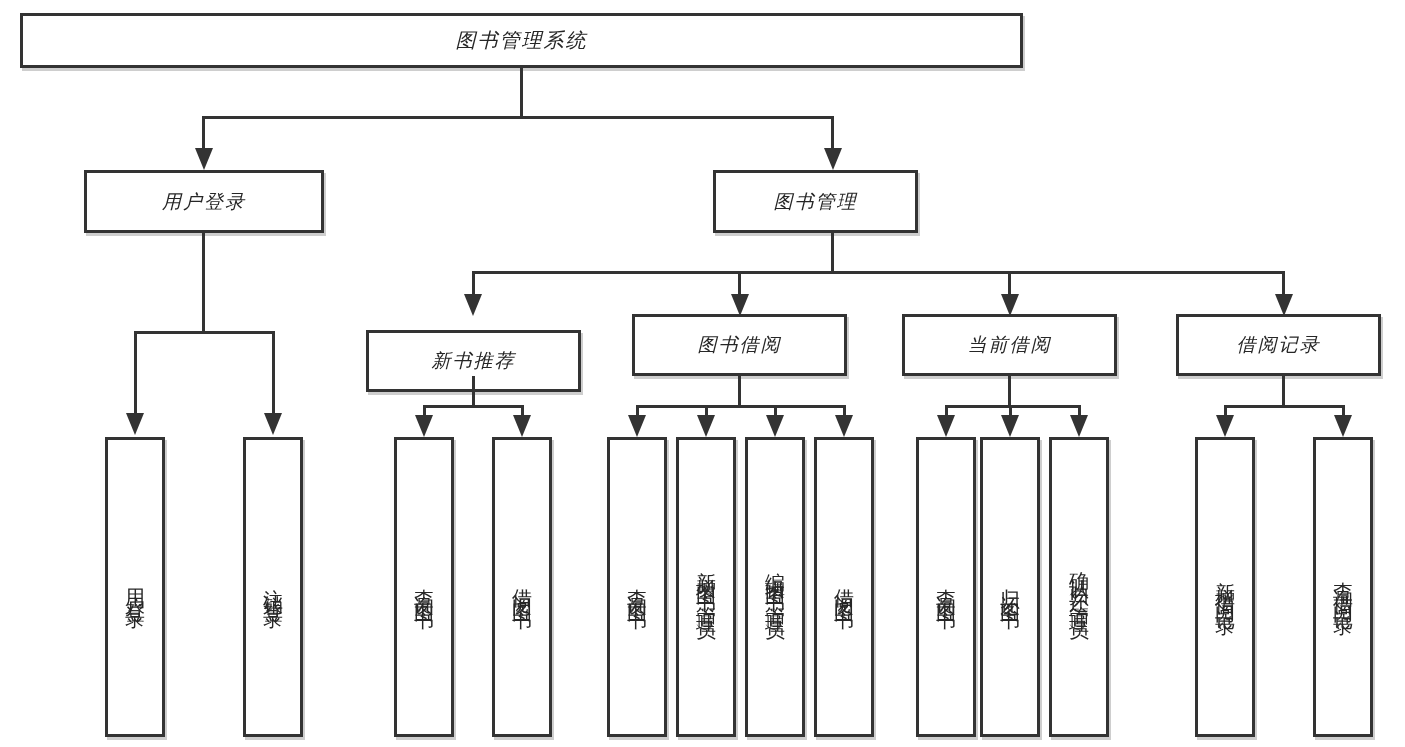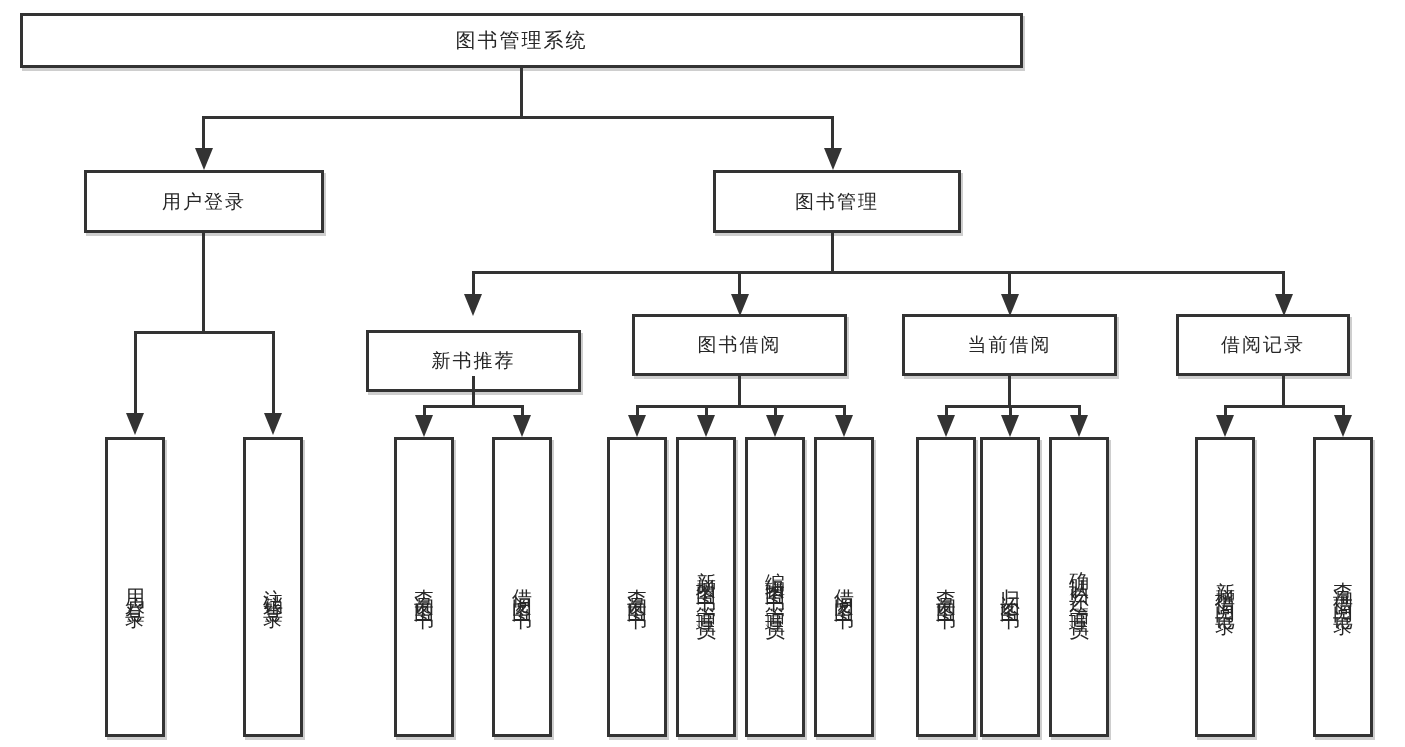--- a/index.html
+++ b/index.html
@@ -23,20 +23,21 @@
     border:3px solid var(--line);
     background:#ffffff;
     display:flex;align-items:center;justify-content:center;
     box-shadow:2px 3px 0 rgba(60,60,60,0.25);
   }
   .hlabel{
     font-size:19px;
     color:var(--text);
     letter-spacing:2px;
     white-space:nowrap;
+    font-style:italic;
   }
   .root-label{font-size:20px;}
   .vlabel{
     writing-mode:vertical-rl;
     text-orientation:mixed;
     font-size:20px;
     letter-spacing:7px;
     color:var(--text);
     line-height:1.05;
     white-space:nowrap;
@@ -71,21 +72,21 @@
   <div class="vline" style="left:520px;top:68px;height:50px"></div>
   <div class="hline" style="left:203px;top:116px;width:631px"></div>
   <div class="vline" style="left:202px;top:116px;height:34px"></div>
   <div class="ah" style="left:195px;top:148px"></div>
   <div class="vline" style="left:831px;top:116px;height:34px"></div>
   <div class="ah" style="left:824px;top:148px"></div>
 
   <div class="box" style="left:84px;top:170px;width:240px;height:63px">
     <span class="hlabel">用户登录</span>
   </div>
-  <div class="box" style="left:713px;top:170px;width:248px;height:63px">
+  <div class="box" style="left:713px;top:170px;width:205px;height:63px">
     <span class="hlabel">图书管理</span>
   </div>
 
   <div class="vline" style="left:202px;top:233px;height:101px"></div>
   <div class="hline" style="left:134px;top:331px;width:140px"></div>
   <div class="vline" style="left:134px;top:331px;height:84px"></div>
   <div class="ah" style="left:126px;top:413px"></div>
   <div class="vline" style="left:272px;top:331px;height:84px"></div>
   <div class="ah" style="left:264px;top:413px"></div>
 
@@ -102,21 +103,21 @@
 
   <div class="box" style="left:366px;top:330px;width:215px;height:62px">
     <span class="hlabel">新书推荐</span>
   </div>
   <div class="box" style="left:902px;top:314px;width:215px;height:62px">
     <span class="hlabel">当前借阅</span>
   </div>
   <div class="box" style="left:632px;top:314px;width:215px;height:62px">
     <span class="hlabel">图书借阅</span>
   </div>
-  <div class="box" style="left:1176px;top:314px;width:174px;height:62px">
+  <div class="box" style="left:1176px;top:314px;width:205px;height:62px">
     <span class="hlabel">借阅记录</span>
   </div>
 
   <div class="vline" style="left:472px;top:376px;height:31px"></div>
   <div class="hline" style="left:423px;top:405px;width:100px"></div>
   <div class="vline" style="left:423px;top:405px;height:12px"></div>
   <div class="ah" style="left:415px;top:415px"></div>
   <div class="vline" style="left:521px;top:405px;height:12px"></div>
   <div class="ah" style="left:513px;top:415px"></div>
 

